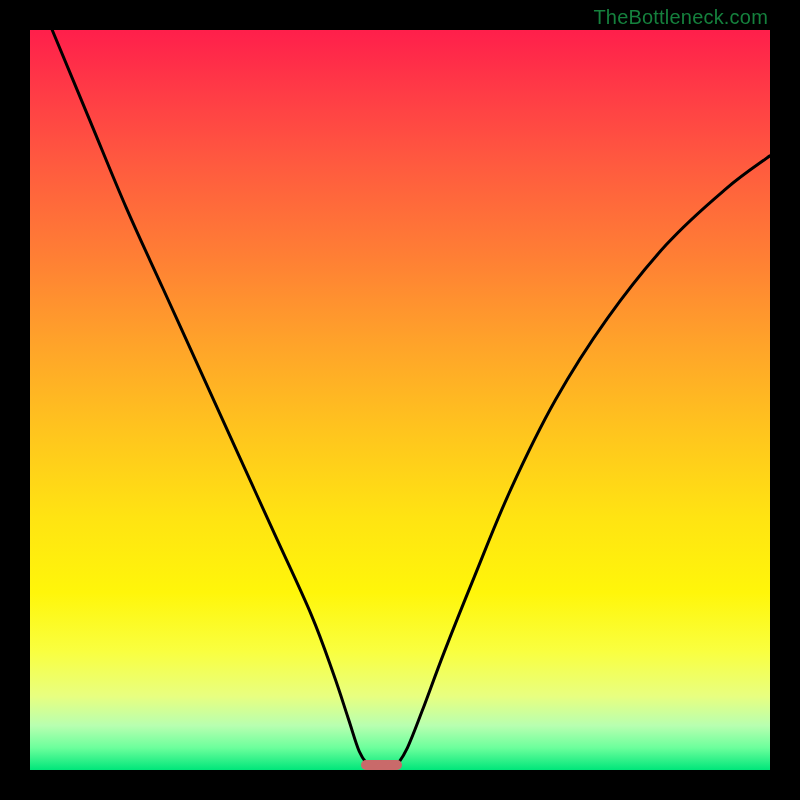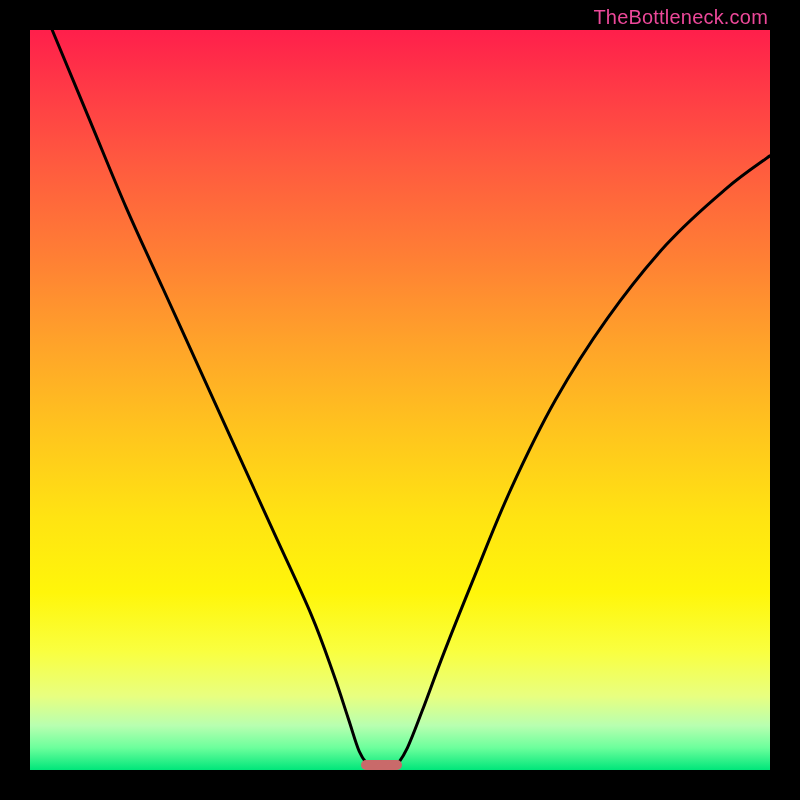--- a/index.html
+++ b/index.html
@@ -37,21 +37,21 @@
       #e8ff80 90%,
       #b8ffb0 94%,
       #6cff9c 97%,
       #00e67a 100%
     );
   }
   .attribution {
     position: absolute;
     right: 32px;
     top: 6px;
-    color: #ec4899;
+    color: #15803d;
     font-size: 20px;
     font-weight: 500;
     letter-spacing: 0.2px;
   }
   svg.curve {
     position: absolute;
     left: 0; top: 0;
     width: 740px; height: 740px;
     overflow: visible;
   }

